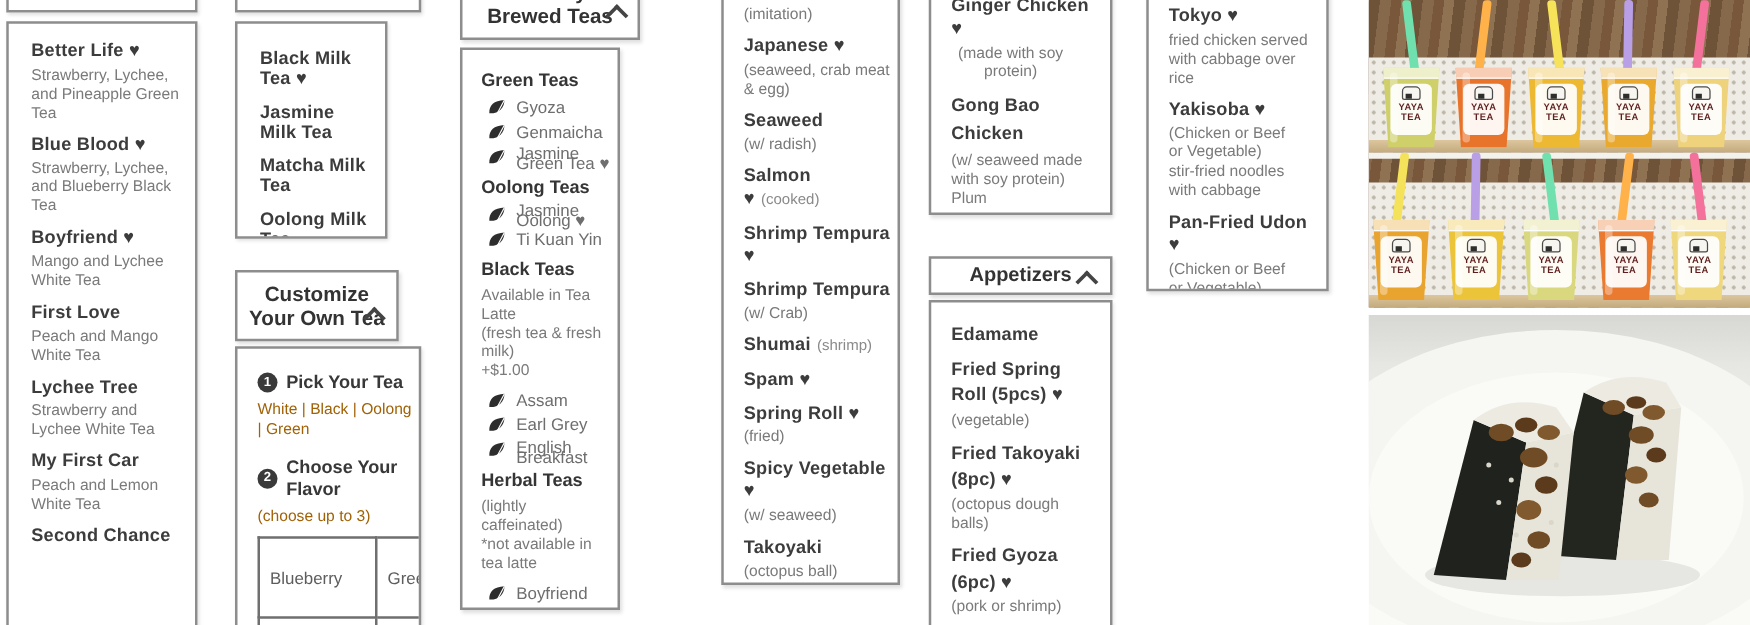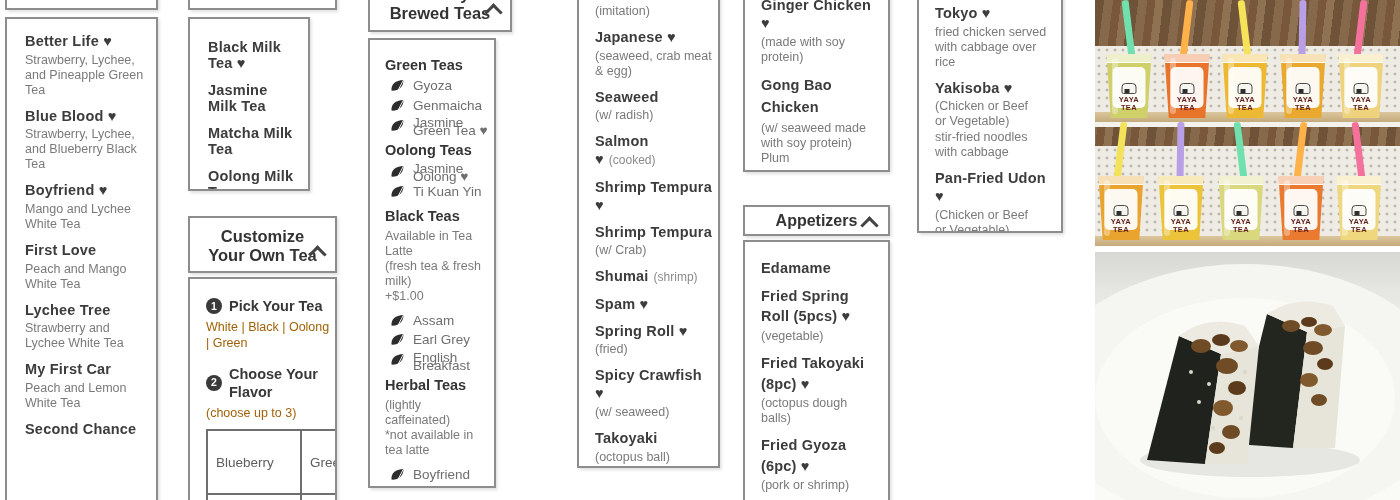--- a/index.html
+++ b/index.html
@@ -48,21 +48,21 @@
   .cup{position:absolute;width:48px;height:74px;}
   .straw{position:absolute;left:20px;top:-44px;width:7px;height:58px;border-radius:3px;}
   .tilt-l{transform:rotate(-7deg);} .tilt-r{transform:rotate(7deg);} .tilt-0{transform:rotate(1deg);}
   .cup-body{position:absolute;bottom:0;width:100%;height:64px;border-radius:2px;
             clip-path:polygon(3% 0,97% 0,88% 100%,12% 100%);}
   .cup-body::before{content:"";position:absolute;left:7px;top:4px;width:6px;height:56px;
             background:rgba(255,255,255,.35);border-radius:3px;}
   .lid{position:absolute;top:0;left:0;right:0;height:8px;background:rgba(255,255,255,.65);
        border-bottom:1px solid rgba(255,255,255,.9);}
   .cuplabel{position:absolute;left:50%;top:13px;transform:translateX(-50%);width:33px;height:41px;
-       background:rgba(255,255,255,.93);border-radius:5px;text-align:center;padding-top:16px;box-sizing:border-box;}
+       background:rgba(255,255,255,.93);border-radius:5px;text-align:center;padding-top:2px;box-sizing:border-box;}
   .mascot{width:13px;height:9px;background:#f7f5f0;border:1px solid #4a4a4a;border-radius:4px 4px 2px 2px;
        margin:0 auto 1.5px;position:relative;}
   .mascot::after{content:"";position:absolute;left:2px;bottom:0;width:5px;height:4px;background:#2e2e2c;}
   .brand{display:block;font-size:7.5px;font-weight:bold;color:#5f1f1f;line-height:1.1;letter-spacing:.4px;}
   .photo-bottom{position:absolute;left:1095px;top:252px;width:305px;height:248px;overflow:hidden;
        background:linear-gradient(180deg,#d7d7d3 0,#e6e6e2 16%,#f1f1ed 42%,#fafaf7 72%);}
 </style>
 </head>
 <body>
 
@@ -109,21 +109,21 @@
     <ul class="milk">
       <li>Black Milk Tea ♥</li>
       <li>Jasmine Milk Tea</li>
       <li>Matcha Milk Tea</li>
       <li>Oolong Milk Tea</li>
       <li>Taro Milk Tea ♥</li>
       <li>Thai Milk Tea ♥</li>
     </ul>
   </section>
 
-  <section class="panel hdr hdr-multi" style="left:188px;top:216px;width:149px;height:57px;padding-top:9px;">
+  <section class="panel hdr hdr-multi" style="left:188px;top:216px;width:131px;height:57px;padding-top:9px;">
     <span style="max-width:112px;">Customize Your Own Tea</span>
     <span class="chev" style="right:11px;top:30px;"></span>
   </section>
   <section class="panel body" style="left:188px;top:277px;width:149px;height:260px;padding:18px 0 0 16px;">
     <div class="step">
       <span class="stepnum">1</span>
       <span>Pick Your Tea</span>
     </div>
     <div class="step-desc">White | Black | Oolong | Green</div>
     <div class="step">
@@ -278,34 +278,34 @@
       <div class="mi-name"><span>Shumai</span><span class="inline-q">(shrimp)</span></div>
     </div>
     <div class="mi">
       <div class="mi-name">Spam ♥</div>
     </div>
     <div class="mi">
       <div class="mi-name">Spring Roll ♥</div>
       <div class="mi-desc">(fried)</div>
     </div>
     <div class="mi">
-      <div class="mi-name">Spicy Crawfish ♥</div>
+      <div class="mi-name">Spicy Vegetable ♥</div>
       <div class="mi-desc">(w/ seaweed)</div>
     </div>
     <div class="mi">
       <div class="mi-name">Takoyaki</div>
       <div class="mi-desc">(octopus ball)</div>
     </div>
 
   </section>
 
   <section class="panel body" style="left:743px;top:-40px;width:147px;height:212px;padding:34px 10px 6px 16px;">
     <div class="mi">
       <div class="mi-name">Ginger Chicken ♥</div>
-      <div class="mi-desc" style="max-width:95px;">(made with soy protein)</div>
+      <div class="mi-desc" style="max-width:95px;text-align:center;">(made with soy protein)</div>
     </div>
     <div class="mi">
       <div class="mi-name" style="max-width:95px;line-height:1.55;">Gong Bao Chicken</div>
       <div class="mi-desc" style="max-width:118px;">(w/ seaweed made with soy protein) Plum</div>
     </div>
 
   </section>
 
   <section class="panel hdr" style="left:743px;top:205px;width:147px;height:31px;align-items:center;padding-bottom:0;font-size:16px;">
     <span>Appetizers</span>

